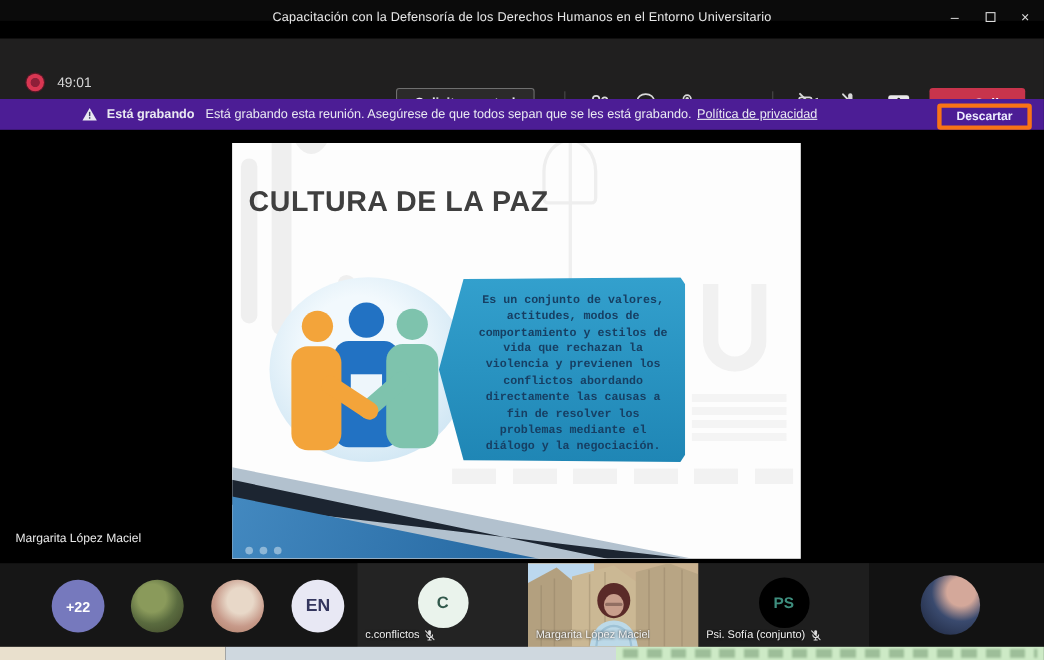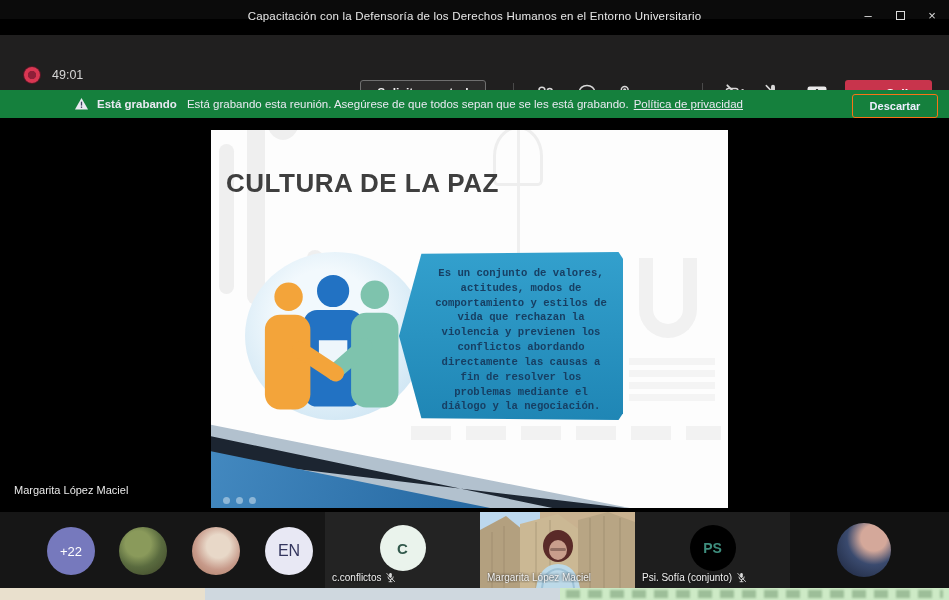--- a/index.html
+++ b/index.html
@@ -28,28 +28,28 @@
     font-size:12px; font-weight:bold; display:flex; align-items:center; justify-content:center; }
   .tb-divider { position:absolute; top:48px; width:1px; height:20px; background:#4a4a4a; }
   .tb-icon { position:absolute; top:47px; width:22px; height:22px; display:flex;
     align-items:center; justify-content:center; }
   .tb-dots { color:#d8d8d8; font-size:13px; letter-spacing:2px; }
   .btn-leave { position:absolute; left:845px; top:45px; width:87px; height:27px;
     background:#c8344c; border-radius:3px; display:flex; align-items:center; justify-content:center;
     gap:7px; color:#fff; font-size:12.5px; font-weight:bold; }
 
   
-  .banner { position:absolute; left:0; top:90px; width:949px; height:28px; background:#15803d;
+  .banner { position:absolute; left:0; top:90px; width:949px; height:28px; background:#4c1d95;
     display:flex; align-items:center; color:#e9e9f2; font-size:11.5px; }
   .banner .warn { margin-left:74px; margin-right:8px; display:flex; align-items:center; }
   .banner b { font-weight:bold; margin-right:10px; white-space:nowrap; }
   .banner .msg { white-space:nowrap; }
   .banner a { color:#e9e9f2; text-decoration:underline; margin-left:5px; white-space:nowrap; }
   .btn-dismiss { position:absolute; right:11px; top:4px; width:86px; height:24px;
-    border:1px solid #f97316; border-radius:3px; color:#eef; font-size:11px; font-weight:bold;
+    border:4px solid #f97316; border-radius:3px; color:#eef; font-size:11px; font-weight:bold;
     display:flex; align-items:center; justify-content:center; background:transparent; }
 
   
   .stage { position:absolute; left:0; top:122px; width:949px; height:306px; background:#000; }
   .presenter-label { position:absolute; left:14px; top:362px; color:#e9e9e9; font-size:11px; }
 
   
   .slide { position:absolute; left:211px; top:8px; width:517px; height:378px; background:#fdfdfd;
     overflow:hidden; }
   .wm { position:absolute; background:#efefef; }
@@ -83,21 +83,21 @@
   .wedge-pale { clip-path:polygon(0 78%, 81% 100%, 0 100%); background:#b2c1ce; }
   .wedge-dark { clip-path:polygon(0 81%, 0 87%, 80% 100%, 66% 100%); background:#1c2531; }
   .wedge-blue { clip-path:polygon(0 85%, 54% 100%, 0 100%);
     background:linear-gradient(110deg,#4f96cc 0%, #2a6da6 55%, #15568e 100%); }
   .slide-controls { position:absolute; left:12px; bottom:4px; display:flex; gap:6px; opacity:.55; }
   .slide-controls span { width:7px; height:7px; border-radius:50%; background:#cfe2ef; display:block; }
 
   
   .filmstrip { position:absolute; left:0; top:512px; width:949px; height:76px; background:#161616; }
   .circ { position:absolute; top:15px; width:48px; height:48px; border-radius:50%;
-    display:flex; align-items:center; justify-content:center; font-weight:normal; }
+    display:flex; align-items:center; justify-content:center; font-weight:bold; }
   .c-overflow { left:47px; background:#7679bd; color:#fff; font-size:13px; }
   .c-photo1 { left:119px;
     background:radial-gradient(circle at 40% 35%, #8a9a5b 0 30%, #5a6b3f 55%, #3c4226 100%); }
   .c-photo2 { left:192px;
     background:radial-gradient(circle at 55% 40%, #e8d8c8 0 30%, #c79a8a 60%, #a8785f 100%); }
   .c-initials-en { left:265px; background:#e8e8f4; color:#34365e; font-size:16px; }
   .tile { position:absolute; top:0; height:76px; overflow:hidden; }
   .tile-c { left:325px; width:155px; background:#232323; }
   .tile-video { left:480px; width:155px; background:#c9b290; }
   .tile-ps { left:635px; width:155px; background:#1e1e1e; }

